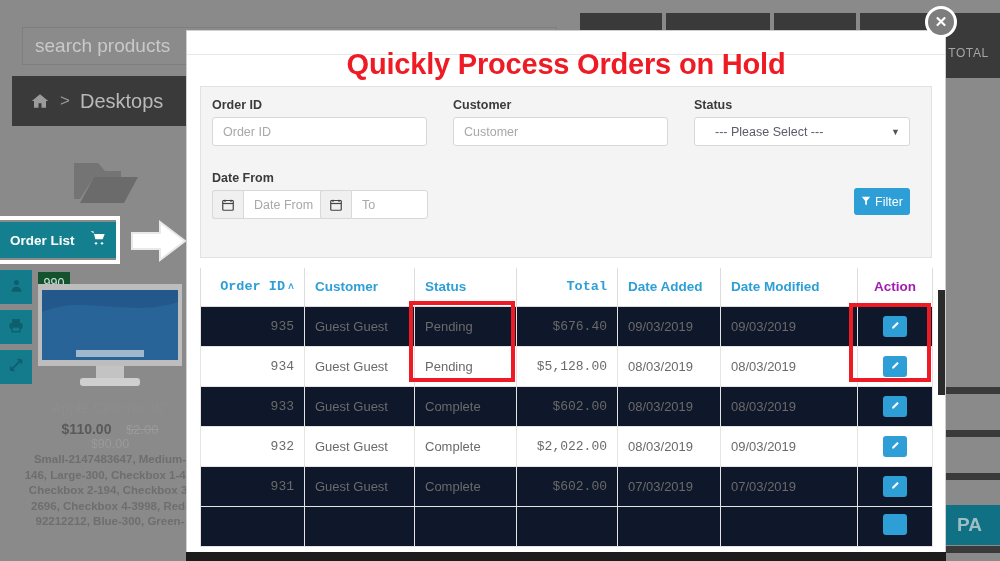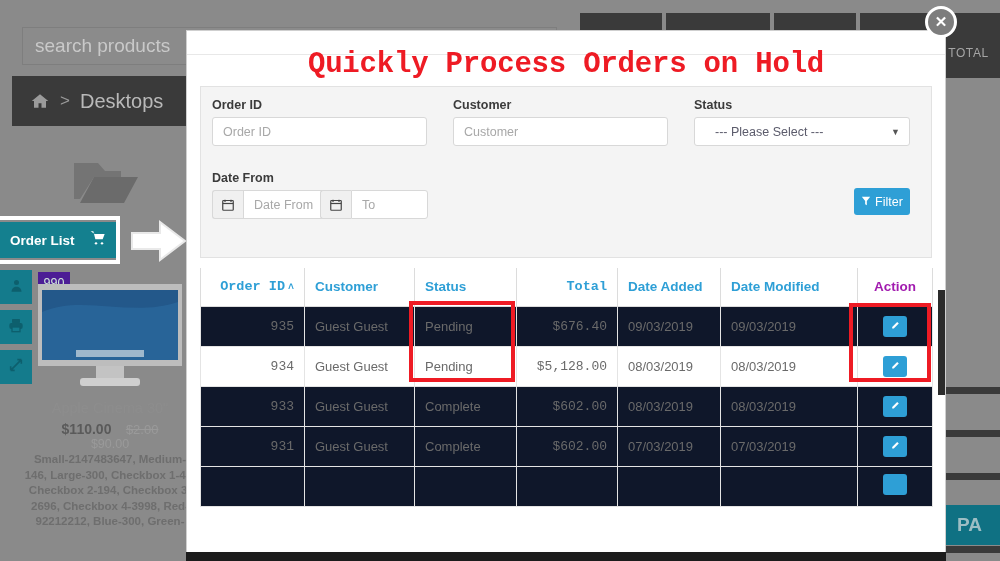--- a/index.html
+++ b/index.html
@@ -30,21 +30,21 @@
   
   .side-btn { position:absolute; left:0; width:32px; height:34px; background:#147b8c;
      display:flex; align-items:center; justify-content:center; }
   .side-btn svg { fill:#0d5f6d; }
   #side-user { top:270px; }
   #side-print { top:310px; }
   #side-expand { top:350px; }
 
   
   .prod-badge { position:absolute; left:38px; top:272px; width:32px; height:22px;
-     background:#4c1d95; color:#cfe5da; font-size:12.5px; display:flex;
+     background:#14532d; color:#cfe5da; font-size:12.5px; display:flex;
      align-items:center; justify-content:center; }
   .prod-img { position:absolute; left:36px; top:282px; width:148px; height:112px; }
   .prod-title { position:absolute; left:30px; top:400px; width:160px; text-align:center;
      font-size:14.5px; color:#8d8d8d; }
   .prod-price-row { position:absolute; left:30px; top:420px; width:160px; text-align:center; }
   .p-new { font-size:14px; font-weight:bold; color:#5a5a5a; }
   .p-old { font-size:13px; color:#9a9a9a; text-decoration:line-through; margin-left:10px; }
   .p-sub { position:absolute; left:30px; top:437px; width:160px; text-align:center;
      font-size:12.5px; color:#9a9a9a; }
   .p-opts { position:absolute; left:24px; top:452px; width:172px; text-align:center;
@@ -71,21 +71,21 @@
 
   
   .modal { position:absolute; left:186px; top:30px; width:760px; height:531px;
      background:#ffffff; border:1px solid #cfcfcf; overflow:hidden; }
   .modal-head { height:24px; background:#fff; border-bottom:1px solid #e8e8e8; }
   .close-btn { position:absolute; left:925px; top:6px; width:32px; height:32px;
      border-radius:50%; background:#7d7d7d; border:3px solid #ffffff;
      color:#ffffff; font-size:15px; font-weight:bold; display:flex;
      align-items:center; justify-content:center; z-index:20; }
   .modal-title { position:absolute; left:186px; top:48px; width:760px; text-align:center;
-     color:#ee1b24; font-size:29px; font-weight:bold; letter-spacing:-.2px;font-family:Liberation Mono, monospace; }
+     color:#ee1b24; font-size:29px; font-weight:bold; letter-spacing:-.2px; }
 
   
   .filter-panel { position:absolute; left:200px; top:86px; width:732px; height:172px;
      background:#f4f4f4; border:1px solid #e2e2e2; }
   .fld-label { position:absolute; font-size:12.5px; font-weight:bold; color:#3b3b3b; }
   .fld-input { position:absolute; height:29px; background:#ffffff;
      border:1px solid #d8d8d8; border-radius:3px; font-size:12.5px; color:#a8a8a8;
      display:flex; align-items:center; padding-left:10px; }
   .sel-caret { position:absolute; right:9px; top:9px; font-size:9px; color:#555; }
   .dt-icon-box { position:absolute; width:31px; height:29px; background:#f0f0f0;
@@ -339,20 +339,33 @@
           <td class="c-left">Complete</td>
           <td class="c-num">$602.00</td>
           <td class="c-left">08/03/2019</td>
           <td class="c-left">08/03/2019</td>
           <td class="c-ctr"><span class="edit-btn">
               <svg viewBox="0 0 16 16" width="10" height="10">
                 <path d="M11.5 1.5 14 4l-8 8H3.5V9.5z" fill="#ffffff"></path>
               </svg>
             </span></td>
         </tr>
+        <tr>
+          <td class="c-num">932</td>
+          <td class="c-left">Guest Guest</td>
+          <td class="c-left">Complete</td>
+          <td class="c-num">$2,022.00</td>
+          <td class="c-left">08/03/2019</td>
+          <td class="c-left">09/03/2019</td>
+          <td class="c-ctr"><span class="edit-btn">
+              <svg viewBox="0 0 16 16" width="10" height="10">
+                <path d="M11.5 1.5 14 4l-8 8H3.5V9.5z" fill="#ffffff"></path>
+              </svg>
+            </span></td>
+        </tr>
         <tr class="alt">
           <td class="c-num">931</td>
           <td class="c-left">Guest Guest</td>
           <td class="c-left">Complete</td>
           <td class="c-num">$602.00</td>
           <td class="c-left">07/03/2019</td>
           <td class="c-left">07/03/2019</td>
           <td class="c-ctr"><span class="edit-btn">
               <svg viewBox="0 0 16 16" width="10" height="10">
                 <path d="M11.5 1.5 14 4l-8 8H3.5V9.5z" fill="#ffffff"></path>

